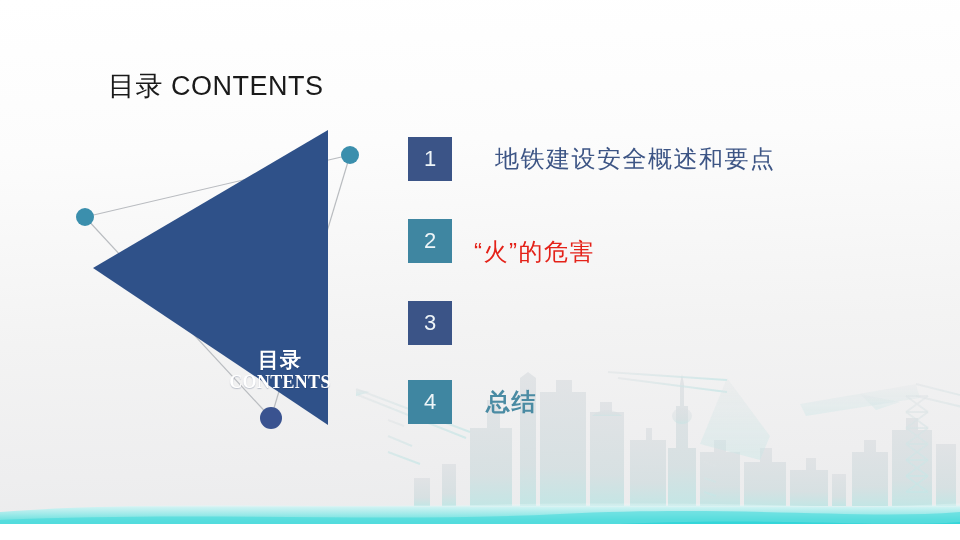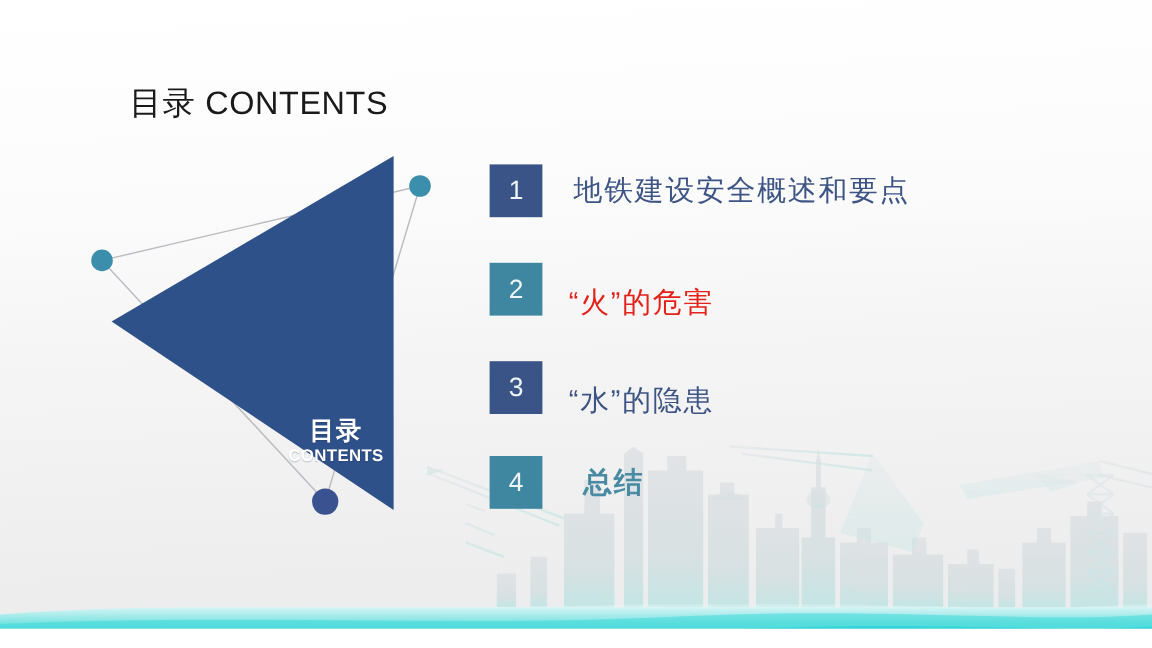--- a/index.html
+++ b/index.html
@@ -54,22 +54,23 @@
     line-height: 1.12;
     text-shadow: 0 1px 1px rgba(20,40,80,0.25);
   }
   .graphic-label .zh {
     display: block;
     font-size: 21px;
     letter-spacing: 1px;
   }
   .graphic-label .en {
     display: block;
-    font-size: 14px;
+    font-size: 18px;
     letter-spacing: 0.3px;
+    font-family: Liberation Serif, serif;
   }
 
   
   .toc {
     position: absolute;
     left: 408px;
     top: 137px;
     width: 500px;
   }
   .toc-row {
@@ -93,21 +94,21 @@
     justify-content: center;
     color: #eef5f8;
     font-size: 22px;
     font-weight: 400;
     line-height: 1;
   }
   .badge.blue { background: #3b5487; }
   .badge.teal { background: #3f86a1; }
 
   .toc-text {
-    margin-left: 26px;
+    margin-left: 43px;
     font-size: 24px;
     letter-spacing: 1.5px;
     white-space: nowrap;
   }
   .toc-text.blue { color: #3d5585; }
   .toc-text.red  { color: #e42219; }
   .toc-text.teal { color: #4a8ba3; font-weight: bold; }
   .toc-row.r4 .toc-text { margin-left: 34px; }
   .toc-row.r2 .toc-text,
   .toc-row.r3 .toc-text { margin-left: 22px; margin-top: 22px; }
@@ -226,21 +227,20 @@
       <div class="toc-text blue">地铁建设安全概述和要点</div>
     </div>
 
     <div class="toc-row r2">
       <div class="badge teal">2</div>
       <div class="toc-text red">“火”的危害</div>
     </div>
 
     <div class="toc-row r3">
       <div class="badge blue">3</div>
-      <div class="toc-text blue">“水”的隐患</div>
     </div>
 
     <div class="toc-row r4">
       <div class="badge teal">4</div>
       <div class="toc-text teal">总结</div>
     </div>
 
   </div>
 </div>
 

